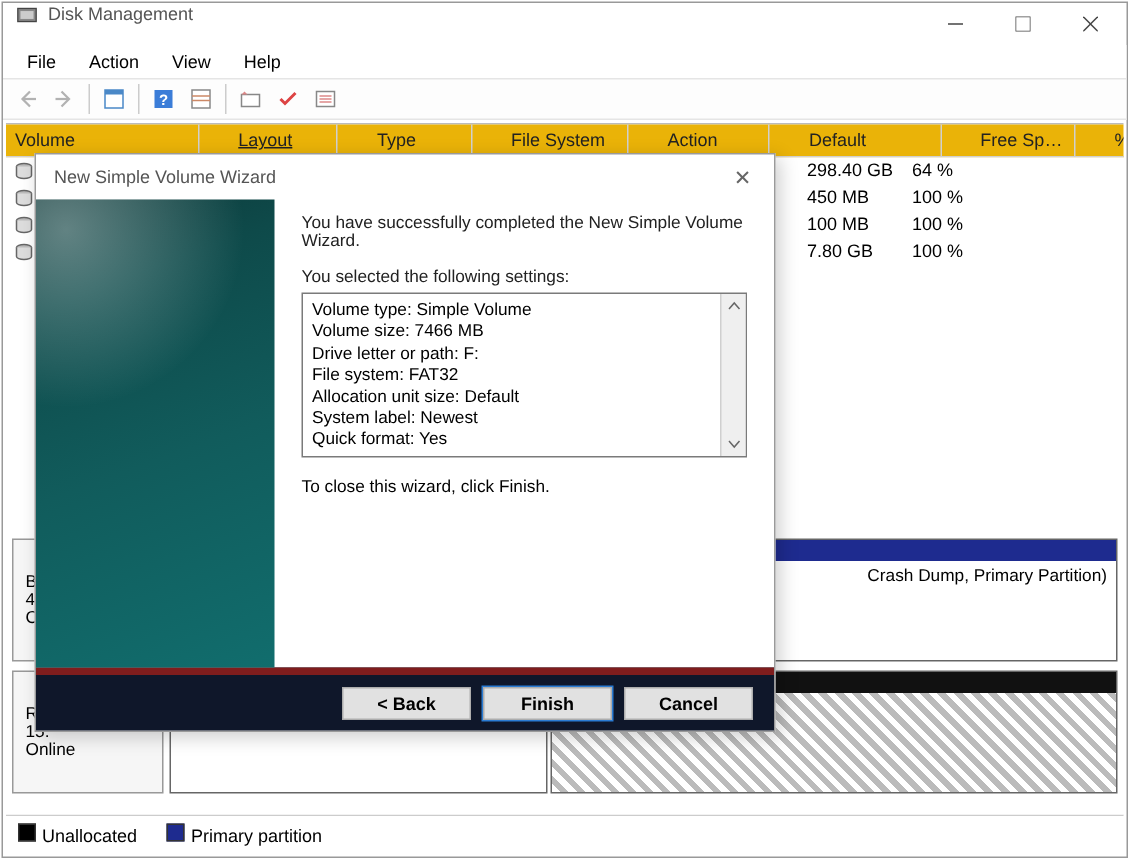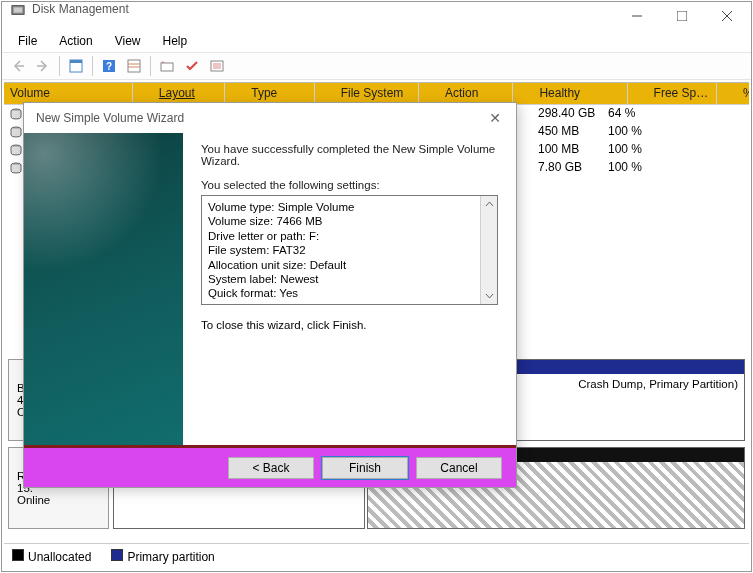--- a/index.html
+++ b/index.html
@@ -78,21 +78,21 @@
   .wiz-h { font-size:16px; font-weight:700; color:#222; margin-bottom:12px; line-height:1.2; }
   .wiz-p { font-size:11.5px; color:#222; }
   .wiz-settings { margin-top:12px; }
   .wiz-box { margin-top:4px; border:1px solid #7a7a7a; height:110px; display:flex; font-size:11.5px; }
   .wiz-box-in { flex:1; padding:4px 6px; overflow:hidden; position:relative; }
   .wiz-box-in div { line-height:1.25; white-space:nowrap; }
   .wiz-scroll { width:17px; background:#efefef; border-left:1px solid #cfcfcf; display:flex; flex-direction:column; }
   .wiz-scroll .arrow{height:17px; display:flex; align-items:center; justify-content:center;}
   .wiz-scroll .track{flex:1;}
   .wiz-close2 { margin-top: 14px; font-size:11.5px; }
-  .wiz-buttons { height:42px; background:#d946ef; border-top:3px solid #7f1d1d; display:flex; align-items:center; justify-content:flex-end; padding:0 14px; gap:8px; }
+  .wiz-buttons { height:42px; background:#0f172a; border-top:5px solid #7f1d1d; display:flex; align-items:center; justify-content:flex-end; padding:0 14px; gap:8px;font-weight:bold; }
   .wbtn { width:86px; height:22px; font-size:12px; border:1px solid #adadad; background:#e1e1e1; display:flex; align-items:center; justify-content:center; }
   .wbtn.primary { box-shadow: 0 0 0 1px #2b7cd3; }
 </style>
 </head>
 <body>
 
 <div class="window">
 
   <div class="titlebar">
     <span class="icon">
@@ -186,21 +186,21 @@
   </div>
 
   <div class="content">
 
     <div class="grid-header">
       <div class="gh c-vol">Volume</div>
       <div class="gh c-lay">Layout</div>
       <div class="gh c-typ">Type</div>
       <div class="gh c-fs">File System</div>
       <div class="gh c-sta">Action</div>
-      <div class="gh c-cap">Healthy</div>
+      <div class="gh c-cap">Default</div>
       <div class="gh c-free">Free Spa...</div>
       <div class="gh c-pct">% Free</div>
     </div>
 
     <div class="grid-body">
       <div class="gr">
         <div class="gc c-vol">
             <span class="vicon"><svg viewBox="0 0 12 12">
                 <ellipse cx="6" cy="3" rx="5" ry="2" fill="#bbb" stroke="#666"></ellipse>
                 <path d="M1 3 V9 A5 2 0 0 0 11 9 V3" fill="#ddd" stroke="#666"></path>

